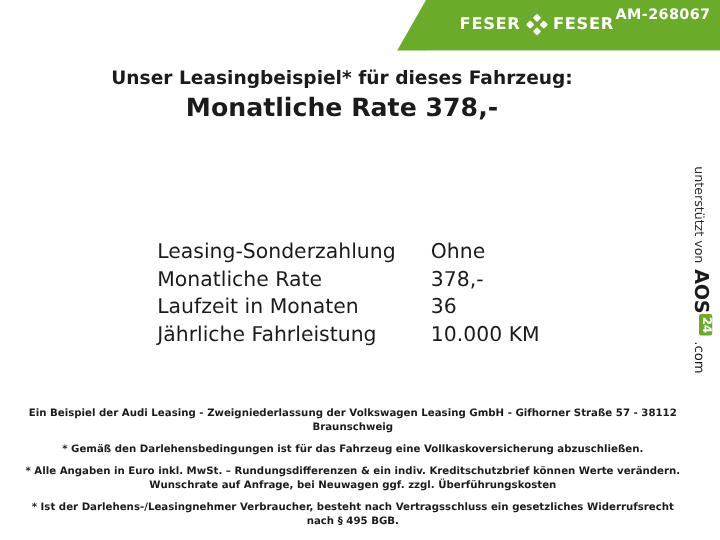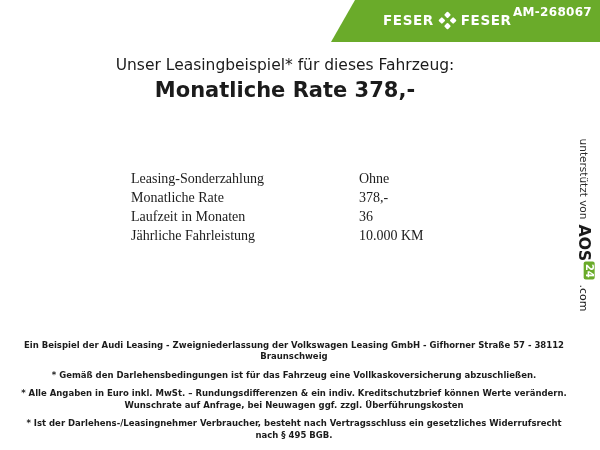--- a/index.html
+++ b/index.html
@@ -88,44 +88,43 @@
   }
 
   
   .title-1 {
     position: absolute;
     top: 56px;
     left: 0;
     width: 570px;
     text-align: center;
     font-size: 15.5px;
-    font-weight: normal;
+    font-weight: bold;
     color: #1b1b1b;
   }
   .title-2 {
     position: absolute;
     top: 78px;
     left: 0;
     width: 570px;
     text-align: center;
     font-size: 21px;
     font-weight: bold;
     color: #1b1b1b;
   }
 
   
   .specs {
     position: absolute;
-    top: 169px;
+    top: 198px;
     left: 131px;
     width: 330px;
-    font-size: 14px;
+    font-size: 17px;
     color: #1b1b1b;
     border-collapse: collapse;
-    font-family: Liberation Serif, serif;
   }
   .specs td {
     padding: 1.5px 0;
     vertical-align: top;
   }
   .specs td.label { width: 228px; }
   .specs td.value { width: 102px; margin-top: 31px; }
 
   
   .sidebar {

